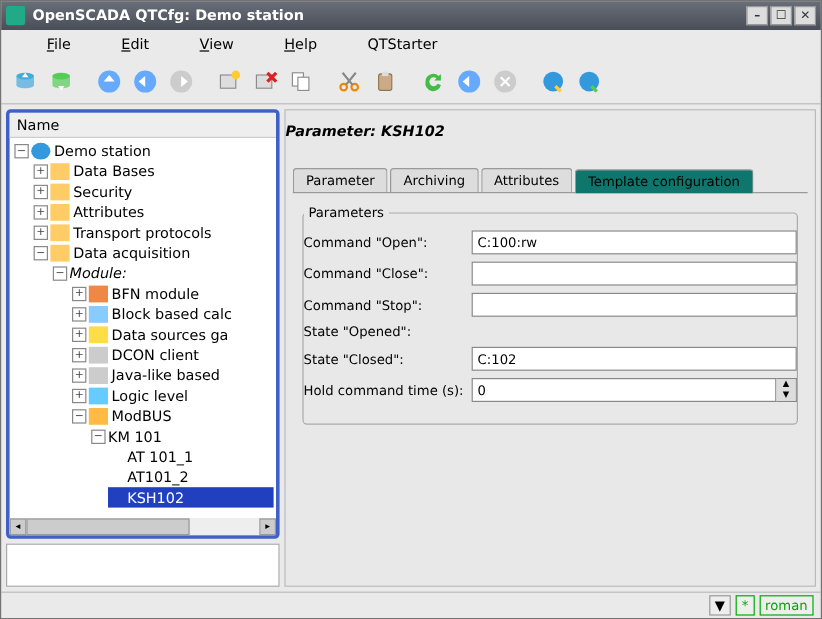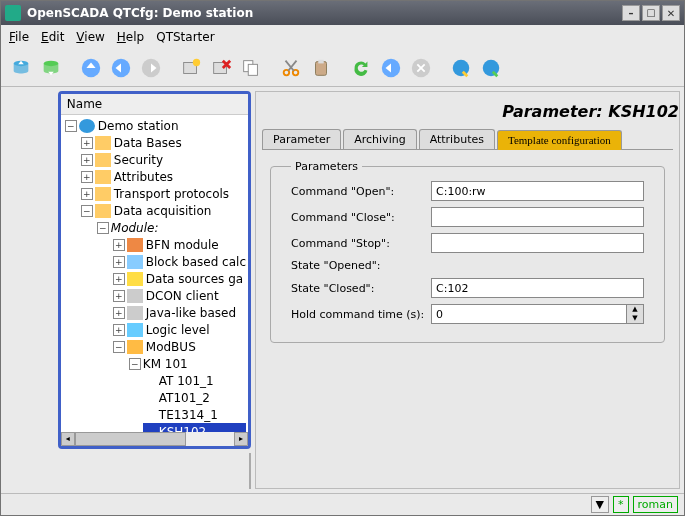--- a/index.html
+++ b/index.html
@@ -3,46 +3,46 @@
 <meta charset="utf-8">
 <style>
 * { box-sizing: border-box; margin: 0; padding: 0; font-family: "DejaVu Sans", Arial, sans-serif; font-size: 12px; }
 body { background: #e8e8e8; width: 685px; height: 516px; overflow: hidden; }
 .window { width: 685px; height: 516px; border: 1px solid #737373; background: #eaeaea; display: flex; flex-direction: column; }
 .titlebar { background: linear-gradient(#6a6e78,#4a4e58); height: 24px; display: flex; align-items: center; padding: 0 4px; color: #fff; font-weight: bold; }
 .titlebar .app-icon { width: 16px; height: 16px; background: #2a8; border-radius: 2px; margin-right: 6px; }
 .titlebar .spacer { flex: 1; }
 .tbtn { width: 18px; height: 16px; margin-left: 2px; background: #ddd; border: 1px solid #999; display: flex; align-items: center; justify-content: center; font-size: 10px; color: #333; cursor: pointer; }
 .menubar { height: 24px; display: flex; align-items: center; padding: 0 8px; gap: 12px; }
-.menuitem { cursor: pointer; }
+.menuitem { cursor: pointer; margin-left: 30px; }
 .menuitem u { text-decoration: underline; }
 .toolbar { height: 38px; display: flex; align-items: center; padding: 0 6px; gap: 2px; border-bottom: 1px solid #bbb; }
 .tbicon { width: 28px; height: 28px; display: flex; align-items: center; justify-content: center; cursor: pointer; border-radius: 2px; }
 .tbicon svg { width: 22px; height: 22px; }
 .tsep { width: 8px; }
 .content { flex: 1; display: flex; padding: 4px; gap: 4px; min-height: 0; }
-.left { width: 246px; display: flex; flex-direction: column; gap: 4px; align-items: flex-end; }
+.left { width: 228px; display: flex; flex-direction: column; gap: 4px; }
 .tree-wrap { border: 3px solid #4060c8; border-radius: 4px; background: #fff; flex: 1; display: flex; flex-direction: column; overflow: hidden; height: 360px; }
 .tree-header { background: #eee; border-bottom: 1px solid #ccc; padding: 3px 6px; font-weight: normal; }
 .tree { flex: 1; overflow: auto; padding: 2px; }
 .node { white-space: nowrap; }
 .row { display: flex; align-items: center; height: 17px; padding-left: 2px; }
 .twist { width: 12px; height: 12px; border: 1px solid #888; display: inline-flex; align-items: center; justify-content: center; font-size: 9px; margin-right: 2px; cursor: pointer; color: #444; background: #fff; }
 .twist.leaf { border: none; background: transparent; }
 .nicon { width: 16px; height: 14px; margin-right: 3px; display: inline-block; }
 .lbl { cursor: default; }
 .row.sel { background: #2040c0; color: #fff; }
 .bottom-left { height: 36px; border: 1px solid #aaa; background: #fff; }
 .right { flex: 1; display: flex; flex-direction: column; border: 1px solid #bbb; background: #e8e8e8; }
-.rtitle { text-align: right; font-style: italic; font-weight: bold; font-size: 16px; padding: 10px 0 8px; }
-.tabs { display: flex; padding: 0 6px; }
+.rtitle { text-align: left; font-style: italic; font-weight: bold; font-size: 12px; padding: 10px 0 8px; }
+.tabs { display: flex; padding: 0 6px; margin-top: 16px; }
 .tab { padding: 3px 10px; border: 1px solid #999; border-bottom: none; background: #ddd; margin-right: 2px; cursor: pointer; border-radius: 3px 3px 0 0; font-size: 11px; }
-.tab.active { background: #eab308; position: relative; top: 1px; font-family: Liberation Serif, serif; }
+.tab.active { background: #0f766e; position: relative; top: 1px; }
 .tabbody { flex: 1; border-top: 1px solid #999; margin: 0 6px 6px; padding: 10px 8px; }
-fieldset { border: 1px solid #aaa; border-radius: 4px; padding: 8px 20px 12px; }
+fieldset { border: 1px solid #aaa; border-radius: 4px; padding: 8px 0 12px; }
 legend { padding: 0 4px; font-size: 11px; }
 .field { display: flex; align-items: center; margin-bottom: 6px; }
 .flabel { width: 140px; font-size: 11px; }
 .finput { flex: 1; height: 20px; border: 1px solid #888; background: #fff; padding: 2px 4px; font-size: 11px; }
 .spin { display: flex; flex: 1; }
 .spin input { flex: 1; height: 20px; border: 1px solid #888; padding: 2px 4px; font-size: 11px; }
 .spinbtns { display: flex; flex-direction: column; border: 1px solid #888; border-left: none; }
 .spinbtns div { height: 9px; width: 16px; background: #ddd; font-size: 7px; text-align: center; line-height: 9px; cursor: pointer; }
 .statusbar { height: 22px; border-top: 1px solid #bbb; display: flex; align-items: center; justify-content: flex-end; padding: 0 6px; gap: 4px; }
 .sbox { border: 1px solid #999; padding: 1px 4px; font-size: 11px; background: #eee; }
@@ -258,24 +258,20 @@
                       </div>
                     <div style="padding-left:16px">
                       <div class="row">
                           <span class="twist leaf"></span>
                           <span class="lbl">AT 101_1</span>
                         </div>
                       <div class="row">
                           <span class="twist leaf"></span>
                           <span class="lbl">AT101_2</span>
                         </div>
-                      <div class="row">
-                          <span class="twist leaf"></span>
-                          <span class="lbl">TE1314_1</span>
-                        </div>
                       <div class="row sel">
                           <span class="twist leaf"></span>
                           <span class="lbl">KSH102</span>
                         </div>
                     </div>
 
                   </div>
                 </div>
               </div>
             </div>

